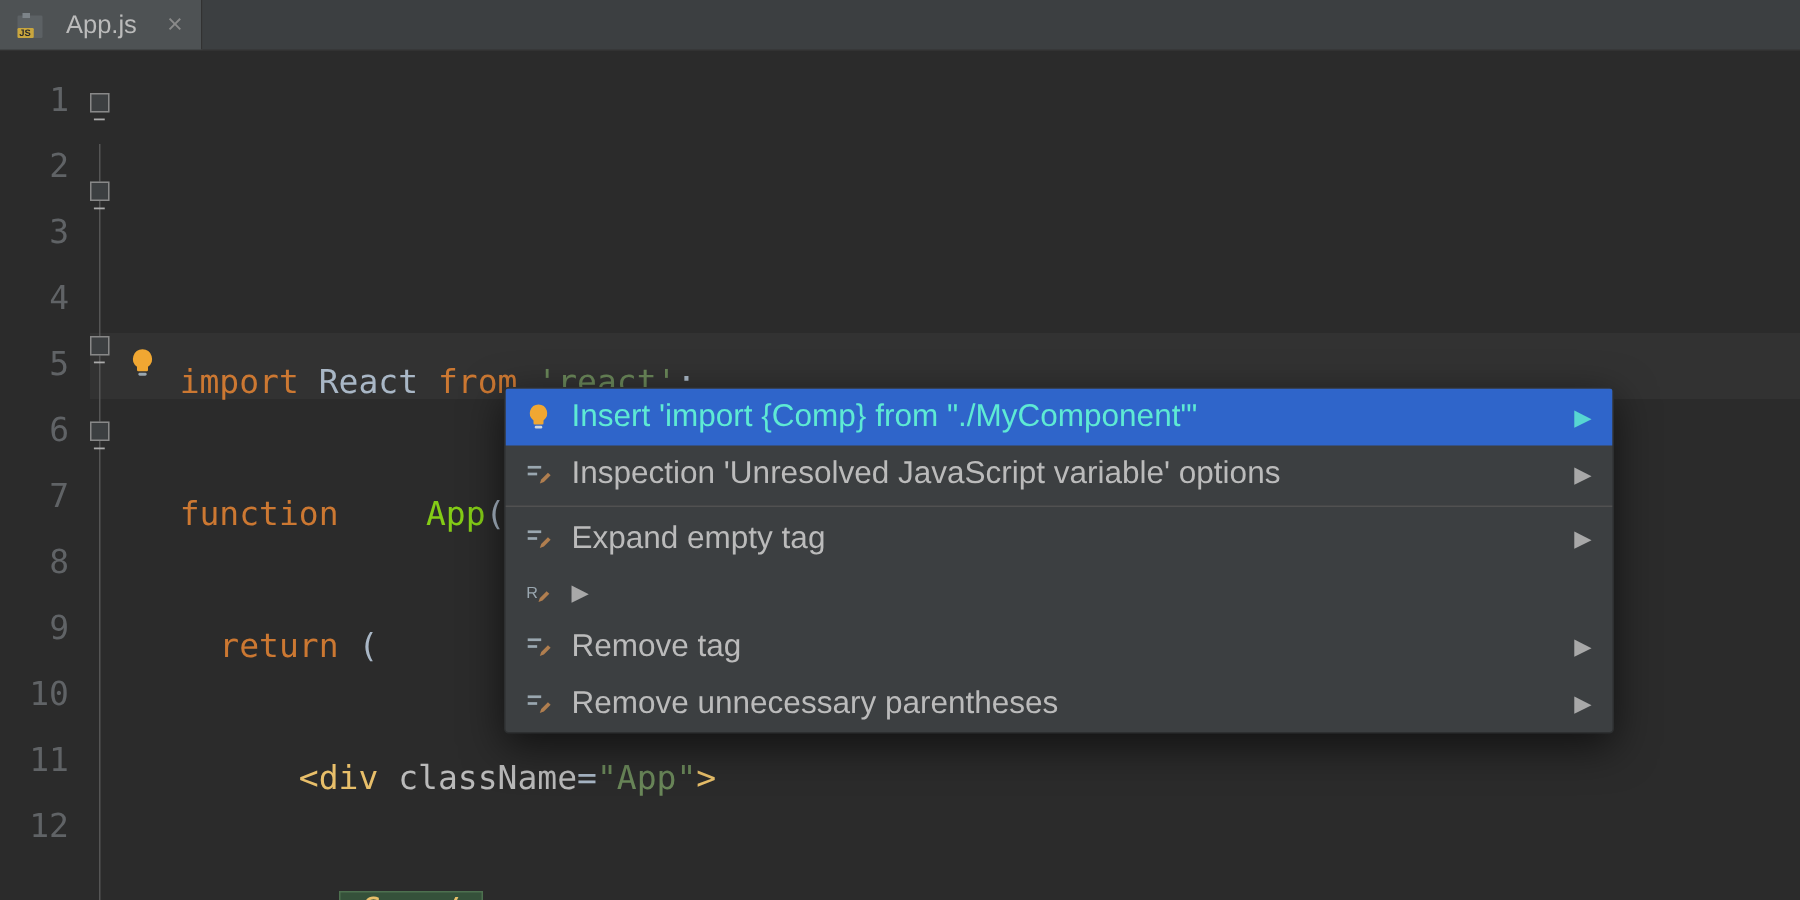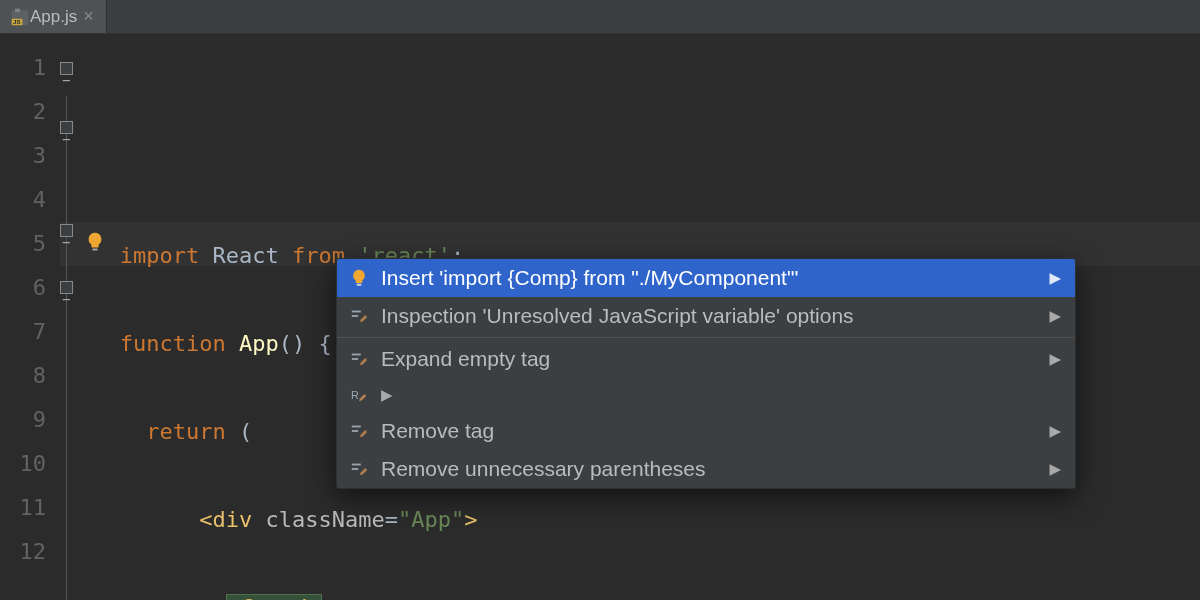--- a/index.html
+++ b/index.html
@@ -18,21 +18,21 @@
   .tabs {
     height:34px;
     background:#3c3f41;
     display:flex;
     align-items:stretch;
     border-bottom:1px solid #323232;
   }
   .tab {
     display:flex;
     align-items:center;
-    gap:0;
+    gap:14px;
     padding:0 12px 0 10px;
     background:#4e5254;
     border-right:1px solid #323232;
     font-family:-apple-system,"Segoe UI",sans-serif;
     font-size:17px;
     color:#bbbbbb;
     cursor:pointer;
   }
   .tab .close { color:#8a8a8a; font-size:18px; margin-left:6px; }
 
@@ -100,21 +100,21 @@
   .hlrow-gutter {
     position:absolute;
     left:0; width:80px; height:44px; top:222px;
     background:#323232;
     z-index:0;
   }
   .code-lines { position:relative; z-index:1; }
 
   
   .k  { color:#cc7832; }      
-  .fn { color:#fef9c3; }      
+  .fn { color:#84cc16;margin-left:45px; }      
   .s  { color:#6a8759; }      
   .tg { color:#e8bf6a; }      
   .attr{ color:#bababa; }
   .p  { color:#a9b7c6; }
   .id { color:#a9b7c6; }
   .err-underline {
     text-decoration: underline wavy #808040;
     text-underline-offset:4px;
   }
   .box-highlight {
@@ -149,21 +149,21 @@
   }
   .popup .item {
     display:flex;
     align-items:center;
     gap:12px;
     padding:7px 14px 7px 12px;
     cursor:pointer;
   }
   .popup .item.sel {
     background:#2f65ca;
-    color:#ffffff;
+    color:#5eead4;
   }
   .popup .sep {
     height:1px;
     background:#515151;
     margin:2px 0;
   }
   .popup .label { flex:1; }
   .popup .arrow { font-size:15px; color:inherit; opacity:.85; }
   .popup .hint {
     padding:7px 14px;

